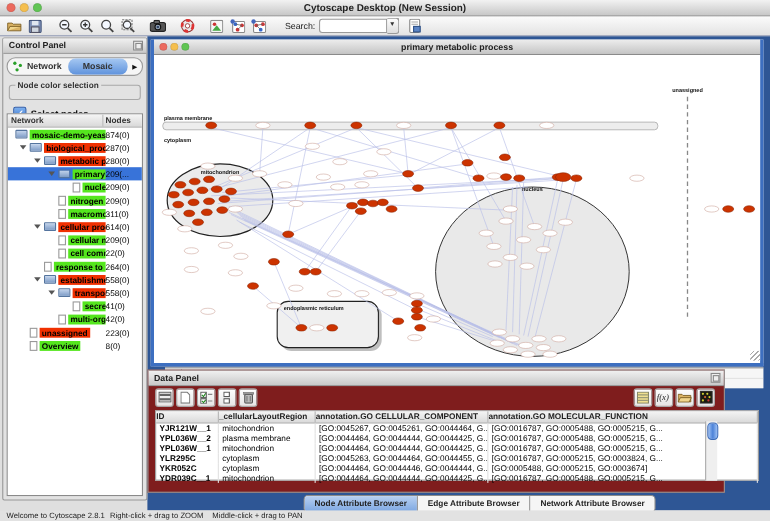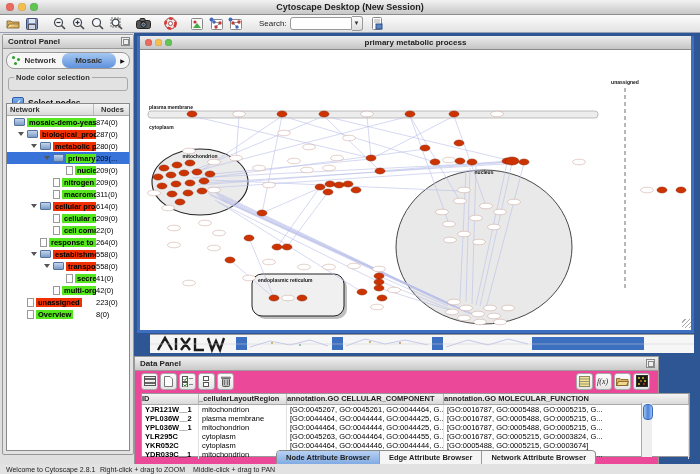--- a/index.html
+++ b/index.html
@@ -47,21 +47,21 @@
                  display:flex;flex-direction:column;align-items:center;justify-content:center;color:#fff;font-size:4px;line-height:4px;}
   #select-nodes-row{display:flex;align-items:center;margin:6px 0 0 9px;}
   #select-nodes-box{width:10px;height:10px;border-radius:2px;background:linear-gradient(#7db0ef,#3a74cc);
                     border:1px solid #2a5aaa;color:#fff;font-size:9px;line-height:10px;text-align:center;font-weight:bold;}
   #select-nodes-label{font-size:8.5px;font-weight:bold;color:#111;margin-left:4px;}
   #tree-box{position:absolute;left:3px;top:68px;right:3px;bottom:3px;background:#fff;border:1px solid #8a8a8a;
             box-sizing:border-box;overflow:hidden;}
   #tree-head{height:11px;background:linear-gradient(#f5f5f5,#d9d9d9);border-bottom:1px solid #aaa;display:flex;
              font-size:7.5px;font-weight:bold;color:#333;}
   #tree-head .c1{flex:1;padding-left:3px;border-right:1px solid #bbb;line-height:11px;}
-  #tree-head .c2{width:33px;padding-left:2px;line-height:11px;text-align:center;}
+  #tree-head .c2{width:33px;padding-left:2px;line-height:11px;}
   .tree-row{display:flex;align-items:center;height:12px;font-size:7.5px;color:#000;}
   .tree-row.selected{background:#3873d9;}
   .tr-arrow{width:0;height:0;border-left:3px solid transparent;border-right:3px solid transparent;border-top:4px solid #555;
             margin:0 3px 0 3px;flex-shrink:0;}
   .tr-folder{width:11px;height:8px;background:linear-gradient(#c3d4ec,#7e9cc6);border:1px solid #54749e;
              border-radius:1px;margin-right:2px;flex-shrink:0;box-sizing:border-box;}
   .tr-leaf{width:7px;height:9px;background:#fff;border:1px solid #999;margin-right:2px;flex-shrink:0;box-sizing:border-box;}
   .tr-label{font-weight:bold;padding:0 2px;white-space:nowrap;overflow:hidden;max-width:72px;}
   .lab-green{background:#55e61e;}
   .lab-red{background:#f03000;}
@@ -72,21 +72,21 @@
   #vw-titlebar{height:13px;background:linear-gradient(#ededed,#c5c5c5);border-bottom:1px solid #8a8a8a;position:relative;}
   #vw-titlebar .ttl{text-align:center;font-size:8px;font-weight:bold;color:#222;line-height:13px;}
   #vw-titlebar .tl{width:7px;height:7px;top:3px;}
   #vw-titlebar .tl.r{left:5px}#vw-titlebar .tl.y{left:15px}#vw-titlebar .tl.g{left:25px}
   #vw-canvas{position:relative;width:551px;height:278px;background:#fff;overflow:hidden;}
   #resize-grip{position:absolute;right:0;bottom:0;width:9px;height:9px;
     background:repeating-linear-gradient(135deg,transparent,transparent 2px,#aaa 2px,#aaa 3px);}
   
   #strip{left:150px;top:334px;width:544px;height:18px;background:#f7f7f7;border-top:1px solid #999;overflow:hidden;}
   
-  #data-panel{left:134px;top:356px;width:525px;height:112px;background:#ec4899;border:1px solid #989898;box-sizing:border-box;}
+  #data-panel{left:134px;top:336px;width:525px;height:112px;background:#7f1d1d;border:1px solid #989898;box-sizing:border-box;}
   #dp-toolbar{position:absolute;left:0;top:13px;right:0;height:22px;display:flex;align-items:center;padding:0 6px;}
   .dp-btn{width:17px;height:17px;border:1px solid #a8a8a8;border-radius:3px;background:linear-gradient(#fdfdfd,#e6e6e6);
           margin-right:2px;display:flex;align-items:center;justify-content:center;box-sizing:border-box;}
   .dp-right{margin-left:auto;display:flex;}
   #dp-table{position:absolute;left:6px;top:36px;width:549px;height:64px;background:#fff;border:1px solid #999;
             box-sizing:border-box;font-size:7.5px;}
   .dpt-head{display:flex;height:10px;background:linear-gradient(#f4f4f4,#dadada);border-bottom:1px solid #aaa;
             font-weight:bold;color:#222;}
   .dpt-head div{border-right:1px solid #b5b5b5;text-align:left;line-height:10px;overflow:hidden;white-space:nowrap;box-sizing:border-box;}
   .dpt-row{display:flex;height:9px;line-height:9px;color:#000;}

